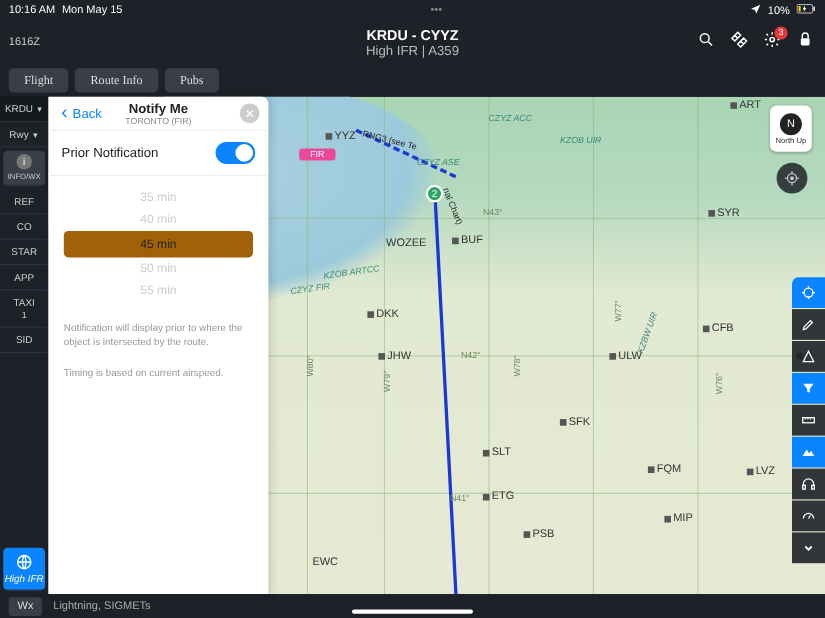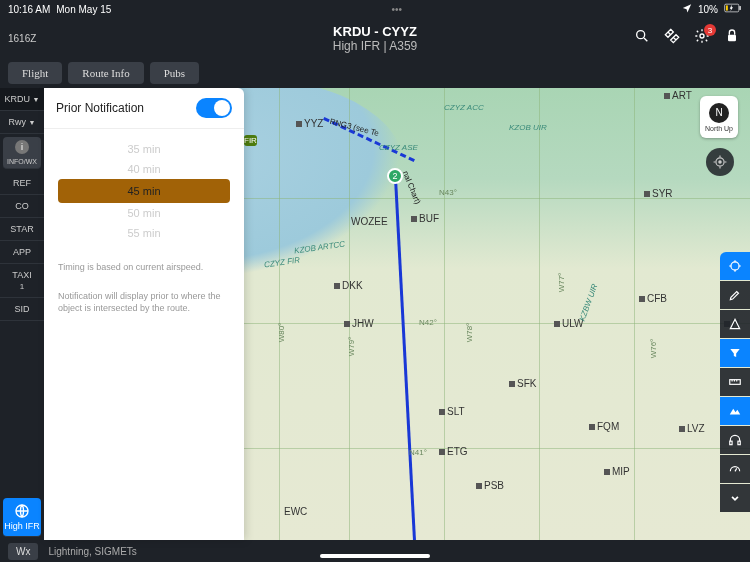--- a/index.html
+++ b/index.html
@@ -18,21 +18,21 @@
 
   .tabs-row { height: 30px; background: #1e2228; display: flex; align-items: center; padding-left: 8px; gap: 6px; }
   .tab-btn { background: #3a3f47; border: none; color: #ddd; font-size: 11px; padding: 5px 14px; border-radius: 4px; cursor: pointer; font-family: Liberation Serif, serif; }
 
   .main { display: flex; height: 452px; position: relative; }
   .sidebar { width: 44px; background: #1e2228; display: flex; flex-direction: column; align-items: stretch; }
   .side-item { color: #ccc; font-size: 9px; text-align: center; padding: 6px 0; border-bottom: 1px solid #2e333a; display: flex; flex-direction: column; align-items: center; gap: 2px; cursor: pointer; }
   .side-item .chev { font-size: 7px; }
   .side-info { background: #3a3f47; border-radius: 4px; margin: 3px; padding: 3px 0; }
   .side-info-icon { width: 14px; height: 14px; border-radius: 50%; background: #777; color: #fff; font-size: 9px; display: flex; align-items: center; justify-content: center; margin-bottom: 2px; }
-  .side-high { background: #0a84ff; border-radius: 4px; margin: 3px; padding: 5px 0; color: #fff; }
+  .side-high { background: #0a84ff; border-radius: 4px; margin: 3px; padding: 5px 0; color: #fff; font-style: italic; }
   .side-globe { width: 16px; height: 16px; }
 
   .map-area { flex: 1; position: relative; overflow: hidden; }
   .map-bg { position: absolute; inset: 0; background:
     linear-gradient(180deg, #a9d5b4 0%, #b5d9bf 20%, #e2e9d1 40%, #e6e9d3 100%);
   }
   .lake { position: absolute; left: -20px; top: -10px; width: 380px; height: 200px;
     background: radial-gradient(ellipse at 50% 40%, #a8d0e0 0%, #9dcadb 60%, transparent 70%);
     border-radius: 50%; transform: rotate(-5deg); }
   .grid { position: absolute; inset: 0; }
@@ -274,41 +274,54 @@
     <div class="lat-label" style="left:298px;top:254px;transform:rotate(-90deg)">W79°</div>
     <div class="lat-label" style="left:416px;top:240px;transform:rotate(-90deg)">W78°</div>
     <div class="lat-label" style="left:508px;top:190px;transform:rotate(-90deg)">W77°</div>
     <div class="lat-label" style="left:600px;top:256px;transform:rotate(-90deg)">W76°</div>
 
     <div class="fir-label" style="left:400px;top:15px">CZYZ ACC</div>
     <div class="fir-label" style="left:335px;top:55px">CZYZ ASE</div>
     <div class="fir-label" style="left:465px;top:35px">KZOB UIR</div>
     <div class="fir-label" style="left:250px;top:155px;transform:rotate(-8deg)">KZOB ARTCC</div>
     <div class="fir-label" style="left:220px;top:170px;transform:rotate(-8deg)">CZYZ FIR</div>
-    <div class="fir-label" style="left:200px;top:47px;background:#4d7c0f;color:#fff;padding:1px 0;border-radius:3px;font-style:normal">FIR</div>
+    <div class="fir-label" style="left:228px;top:47px;background:#ec4899;color:#fff;padding:1px 10px;border-radius:3px;font-style:normal">FIR</div>
     <div class="fir-label" style="left:525px;top:210px;transform:rotate(-70deg)">KZBW UIR</div>
     <div class="fir-label" style="left:285px;top:35px;color:#222;font-style:normal;transform:rotate(14deg)">RNG3 (see Te</div>
     <div class="fir-label" style="left:350px;top:95px;color:#222;font-style:normal;transform:rotate(68deg)">nal Chart)</div>
   </div>
 </div>
 
 <div class="notify-panel">
+  <div class="np-header">
+    <div class="np-back">
+      <svg width="10" height="10" viewBox="0 0 24 24" fill="none" stroke="#0a84ff" stroke-width="3">
+          <path d="M15 4l-8 8 8 8"></path>
+        </svg>
+      <span>Back</span>
+    </div>
+    <div class="np-title-wrap">
+      <div class="np-title">Notify Me</div>
+      <div class="np-sub">TORONTO (FIR)</div>
+    </div>
+    <div class="np-close">✕</div>
+  </div>
   <div class="np-toggle-row">
     <span>Prior Notification</span>
     <div class="toggle"></div>
   </div>
   <div class="np-picker">
     <div class="pick-opt">35 min</div>
     <div class="pick-opt">40 min</div>
     <div class="pick-opt sel">45 min</div>
     <div class="pick-opt">50 min</div>
     <div class="pick-opt">55 min</div>
   </div>
+  <div class="np-note">Notification will display prior to where the object is intersected by the route.</div>
   <div class="np-note">Timing is based on current airspeed.</div>
-  <div class="np-note">Notification will display prior to where the object is intersected by the route.</div>
 </div>
 
 <div class="north">
   <div class="north-circle">N</div>
   <span>North Up</span>
 </div>
 <div class="locate-btn">
   <svg viewBox="0 0 24 24" fill="none" stroke="#ccc" stroke-width="2">
       <circle cx="12" cy="12" r="7"></circle>
       <circle cx="12" cy="12" r="2" fill="#ccc"></circle>

